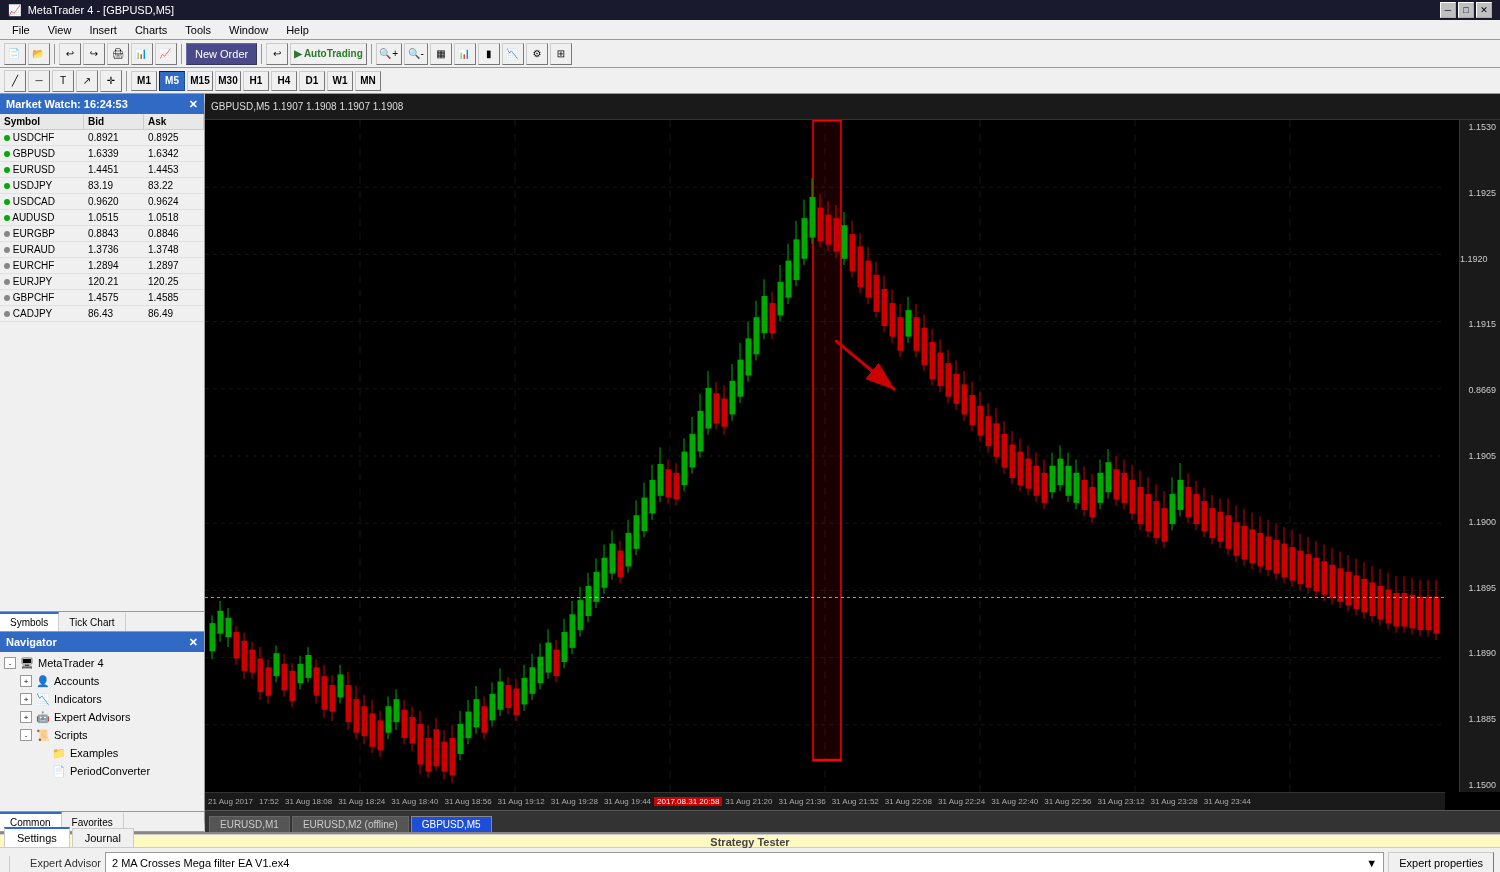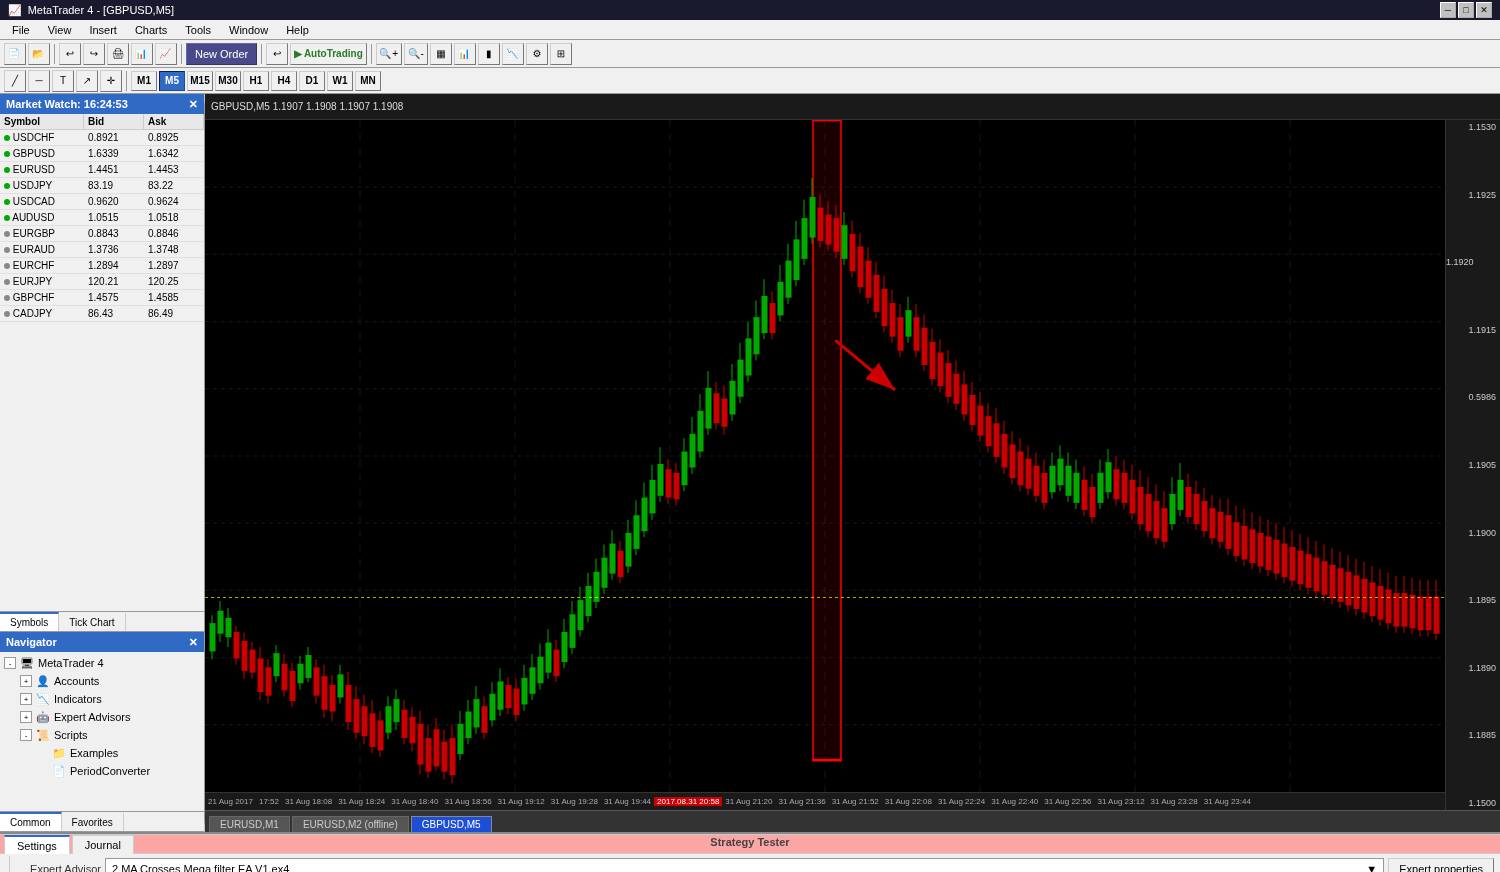--- a/index.html
+++ b/index.html
@@ -710,26 +710,26 @@
             <line x1="1215" y1="260" x2="1215" y2="292" stroke-width="1"></line>
           <rect x="1221" y="270" width="5" height="18"></rect>
             <line x1="1223" y1="260" x2="1223" y2="292" stroke-width="1"></line>
           <rect x="1229" y="270" width="5" height="20"></rect>
             <line x1="1231" y1="260" x2="1231" y2="294" stroke-width="1"></line>
         </g>
 
         <line x1="0" y1="270" x2="1240" y2="270" stroke="#ffff00" stroke-width="0.5" stroke-dasharray="3,3"></line>
       </svg>
 
-      <div class="price-axis" style="position:absolute; right:0; top:0; bottom:0; width:55px; background:#1a1a1a; border-left:1px solid #333; display:flex; flex-direction:column; justify-content:space-between; padding:2px 0;gap:40px;">
+      <div class="price-axis" style="position:absolute; right:0; top:0; bottom:18px; width:41px; background:#1a1a1a; border-left:1px solid #333; display:flex; flex-direction:column; justify-content:space-between; padding:2px 0;gap:40px;">
         <div class="price-label" style="color:#ccc;font-size:9px;text-align:right;padding-right:4px;">1.1530</div>
         <div class="price-label" style="color:#ccc;font-size:9px;text-align:right;padding-right:4px;">1.1925</div>
         <div class="price-label" style="color:#ccc;font-size:9px;text-align:left;padding-right:4px;">1.1920</div>
         <div class="price-label" style="color:#ccc;font-size:9px;text-align:right;padding-right:4px;">1.1915</div>
-        <div class="price-label" style="color:#ccc;font-size:9px;text-align:right;padding-right:4px;">0.5986</div>
+        <div class="price-label" style="color:#ccc;font-size:9px;text-align:right;padding-right:4px;">0.8669</div>
         <div class="price-label" style="color:#ccc;font-size:9px;text-align:right;padding-right:4px;">1.1905</div>
         <div class="price-label" style="color:#ccc;font-size:9px;text-align:right;padding-right:4px;">1.1900</div>
         <div class="price-label" style="color:#ccc;font-size:9px;text-align:right;padding-right:4px;">1.1895</div>
         <div class="price-label" style="color:#ccc;font-size:9px;text-align:right;padding-right:4px;">1.1890</div>
         <div class="price-label" style="color:#ccc;font-size:9px;text-align:right;padding-right:4px;">1.1885</div>
         <div class="price-label" style="color:#ccc;font-size:9px;text-align:right;padding-right:4px;">1.1500</div>
       </div>
 
       <div style="position:absolute; bottom:0; left:0; right:55px; height:18px; background:#1a1a1a; border-top:1px solid #333; display:flex; align-items:center; overflow:hidden; font-size:8px; color:#aaa;">
         <span style="padding:0 3px">21 Aug 2017</span>
@@ -773,21 +773,21 @@
       <div class="chart-tab">EURUSD,M2 (offline)</div>
       <div class="chart-tab active">GBPUSD,M5</div>
     </div>
 
   </div>
 
 </div>
 
 <div style="height:240px; background:#f5f5f5; border-top:2px solid #888; display:flex; flex-direction:column; position:relative;">
 
-  <div class="bottom-tabs" style="height:20px; background:#fca5a5; display:flex; align-items:flex-start; padding:0 4px; gap:2px; border-bottom:1px solid #ccc;">
+  <div class="bottom-tabs" style="height:14px; background:#fef9c3; display:flex; align-items:flex-end; padding:0 4px; gap:2px; border-bottom:1px solid #ccc;">
     <div class="bottom-tab active">Settings</div>
     <div class="bottom-tab">Journal</div>
     <div style="position:absolute; left:50%; top:2px; transform:translateX(-50%); font-size:11px; font-weight:bold; color:#444;">Strategy Tester</div>
   </div>
 
   <div style="display:flex; align-items:center; padding:4px 6px; gap:4px; background:#f0f0f0; border-bottom:1px solid #ddd;">
     <span style="font-size:11px; color:#333; width:95px; text-align:right;">Expert Advisor</span>
     <div style="flex:1; height:22px; background:#fff; border:1px solid #999; display:flex; align-items:center; justify-content:space-between; padding:0 6px; font-size:11px; cursor:pointer;">
       <span>2 MA Crosses Mega filter EA V1.ex4</span>
       <span>▼</span>

